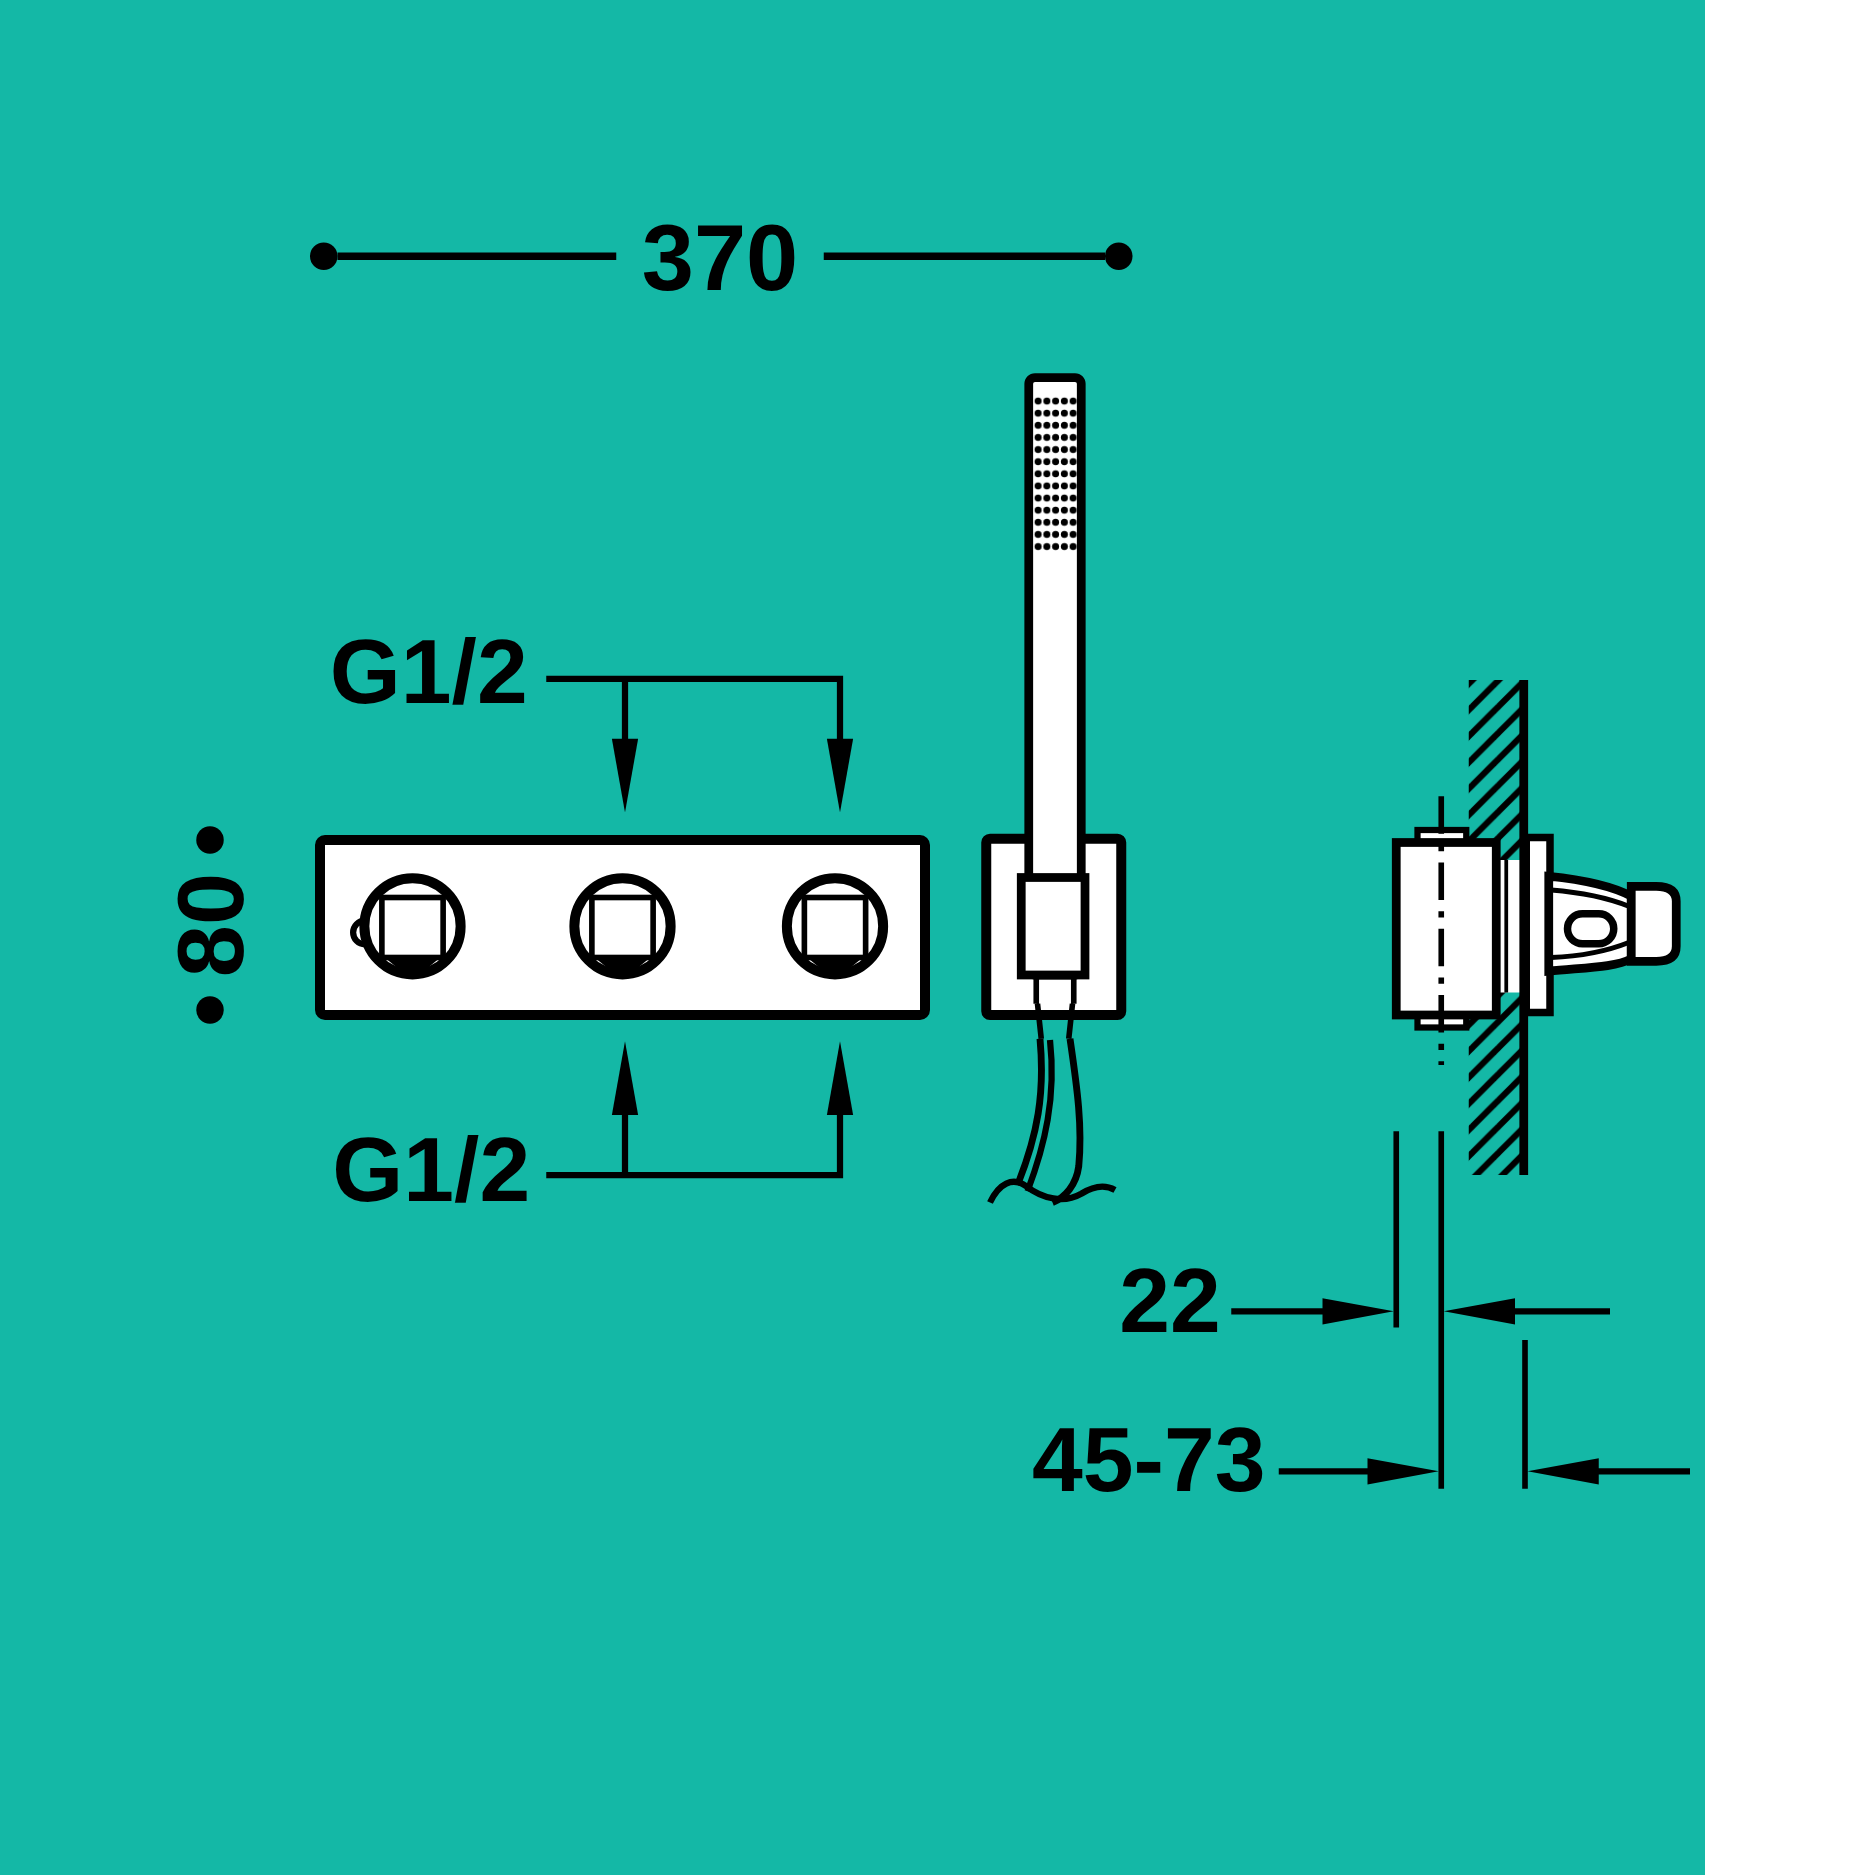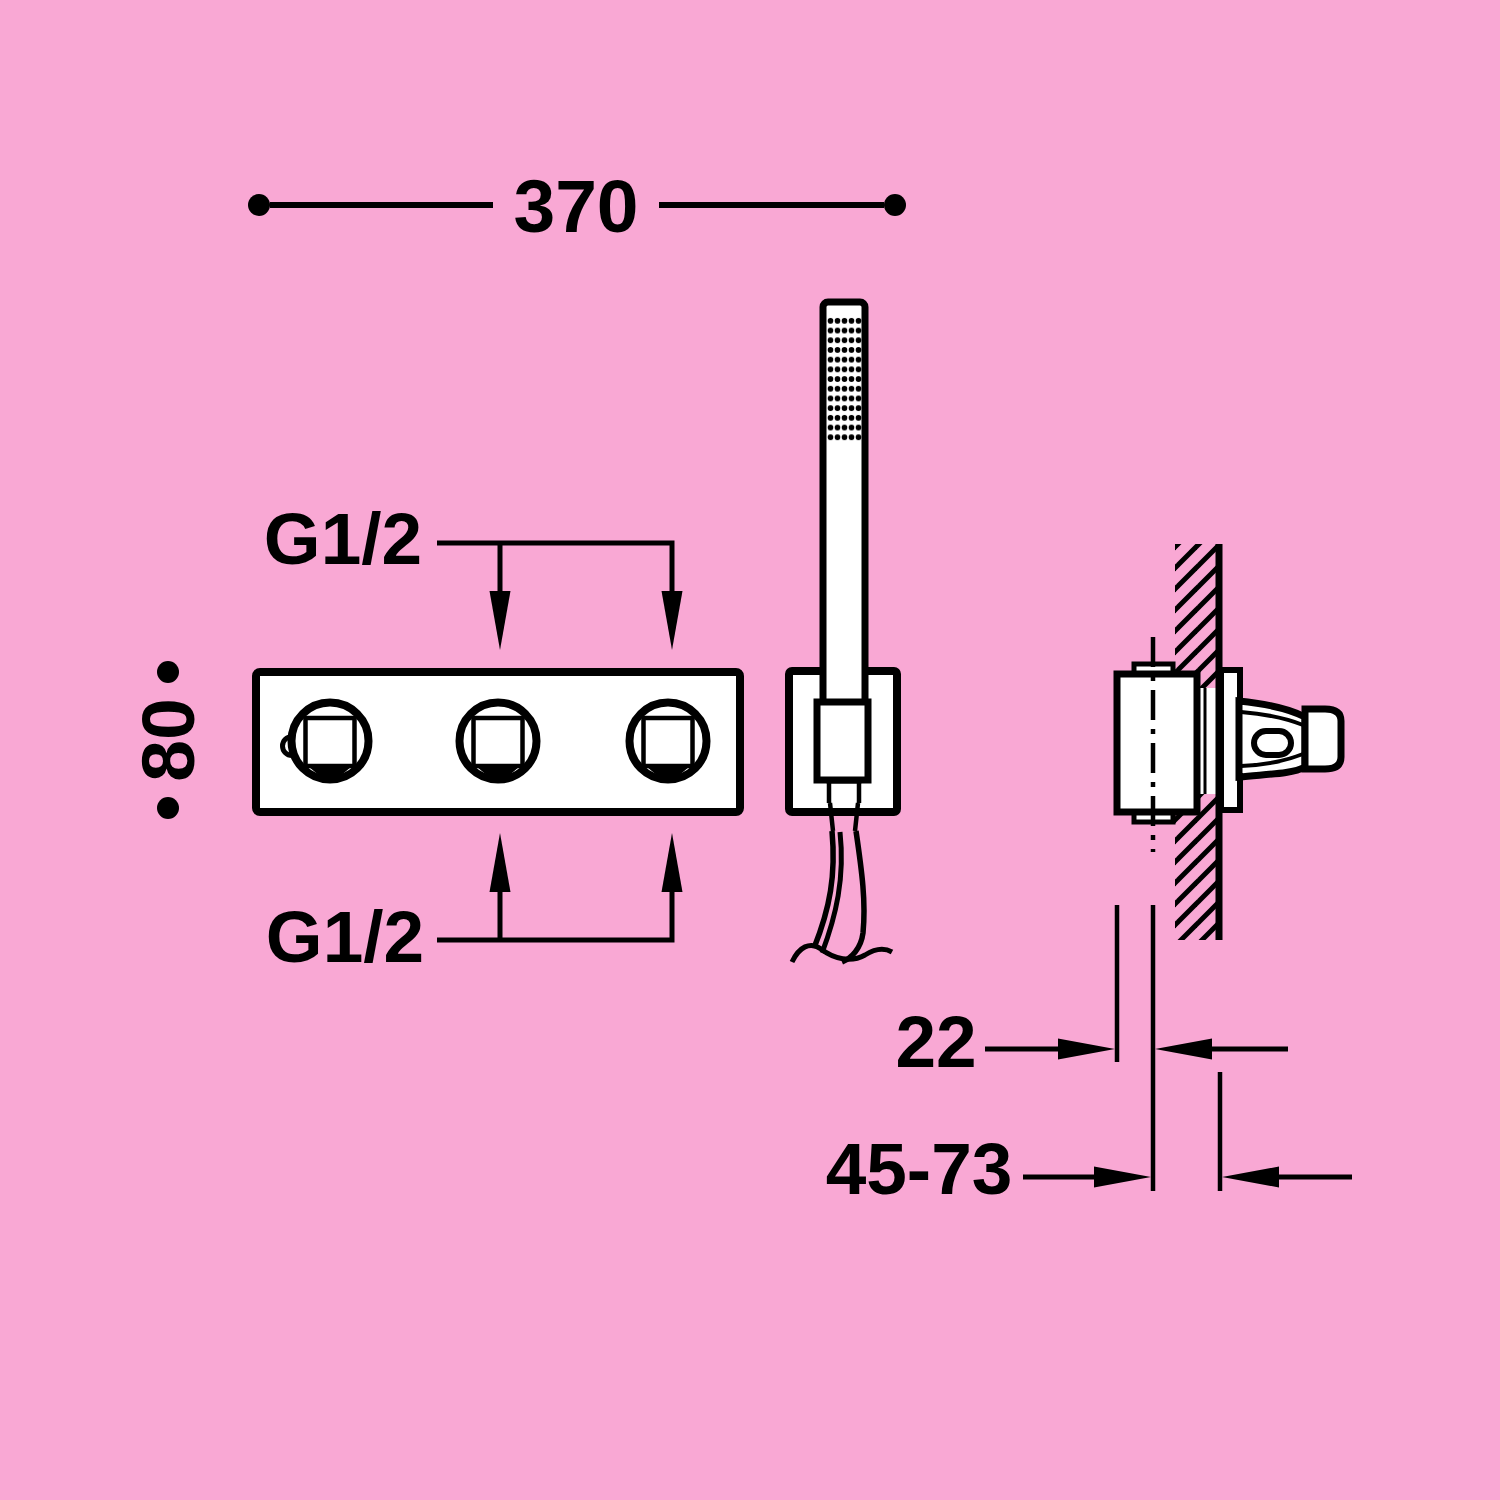--- a/index.html
+++ b/index.html
@@ -1,16 +1,16 @@
 <!DOCTYPE html>
 <html><head>
 <meta charset="utf-8">
 <style>
   html,body{margin:0;padding:0;background:#ffffff;}
-  .page{width:1500px;height:1500px;background:#f9a8d4;position:relative;overflow:hidden;}
+  .page{width:1364px;height:1500px;background:#14b8a6;position:relative;overflow:hidden;}
   svg{display:block;}
   .ln{stroke:#000000;fill:none;stroke-linecap:butt;}
   .fillw{fill:#ffffff;stroke:#000000;}
   .blk{fill:#000000;stroke:none;}
   .dim-text{font-family:"Liberation Sans",sans-serif;font-weight:bold;font-size:75px;fill:#000000;text-anchor:middle;}
   .lbl-text{font-family:"Liberation Sans",sans-serif;font-weight:bold;font-size:73px;fill:#000000;text-anchor:middle;}
 </style>
 </head>
 <body>
 

